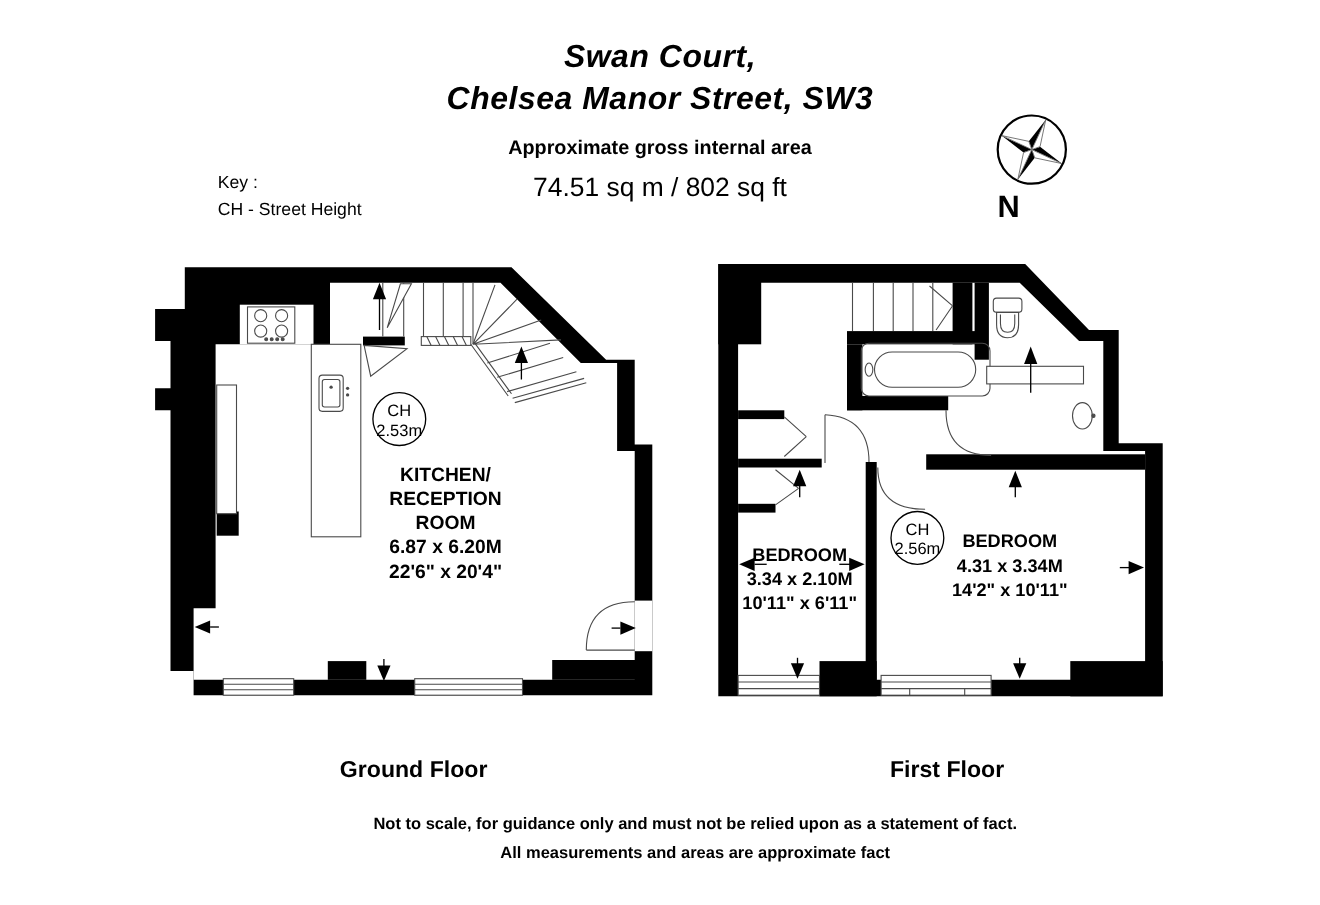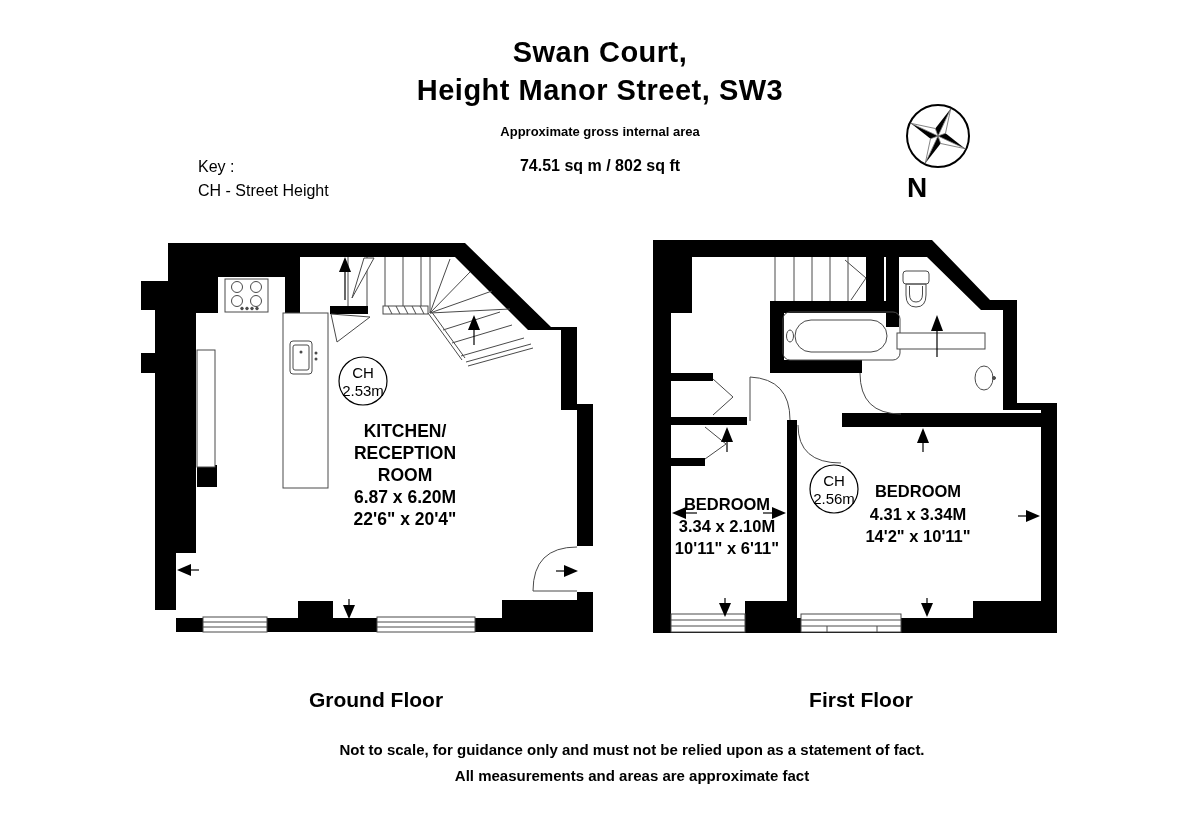--- a/index.html
+++ b/index.html
@@ -2,39 +2,39 @@
 <html><head>
 <meta charset="utf-8">
 <style>
   html,body{margin:0;padding:0;}
   body{
     width:1200px;height:823px;position:relative;background:#fff;
     font-family:"Liberation Sans",sans-serif;color:#000;overflow:hidden;
   }
   .abs{position:absolute;}
   .cline{left:0;width:1200px;text-align:center;white-space:pre;}
-  .title{font-size:29px;font-weight:bold;letter-spacing:0.5px;}
-  .subtitle{font-size:13px;font-weight:bold;}
-  .arealine{font-size:16px;font-weight:bold;}
+  .title{font-size:29px;font-weight:bold;letter-spacing:0.5px;font-style:italic;}
+  .subtitle{font-size:18px;font-weight:bold;}
+  .arealine{font-size:24px;font-weight:normal;}
   .keyline{font-size:16px;margin-left:28px;}
   .floorlabel{font-size:21px;font-weight:bold;transform:translateX(-50%);white-space:nowrap;}
   .disclaimer{font-size:15px;font-weight:bold;margin-left:32px;}
   svg{position:absolute;top:0;left:0;}
   .plan-label{font-family:"Liberation Sans",sans-serif;font-weight:bold;fill:#000;text-anchor:middle;}
   .plan-small{font-family:"Liberation Sans",sans-serif;font-weight:normal;fill:#000;text-anchor:middle;font-size:15px;}
   .thin{stroke:#4a4a4a;stroke-width:1;fill:none;}
   .thinw{stroke:#4a4a4a;stroke-width:1;fill:#fff;}
   .arrow{fill:#000;stroke:none;}
   .stem{stroke:#000;stroke-width:1.2;fill:none;}
 </style>
 </head>
 <body>
 
 <div class="abs cline title" style="top:36px">Swan Court,</div>
-<div class="abs cline title" style="top:74px">Height Manor Street, SW3</div>
+<div class="abs cline title" style="top:74px">Chelsea Manor Street, SW3</div>
 <div class="abs cline subtitle" style="top:124px">Approximate gross internal area</div>
 <div class="abs cline arealine" style="top:157px">74.51 sq m / 802 sq ft</div>
 
 <div class="abs keyline" style="left:170px;top:158px">Key :</div>
 <div class="abs keyline" style="left:170px;top:182px">CH - Street Height</div>
 
 <svg width="1200" height="823" viewBox="0 0 1200 823">
 
   <g>
     <path fill="#000" d="M168,243 L465,243 L551,327 L577,327 L577,404 L593,404 L593,632 L176,632 L176,610 L155,610 L155,373 L141,373 L141,353 L155,353 L155,310 L141,310 L141,281 L168,281 Z"></path>

